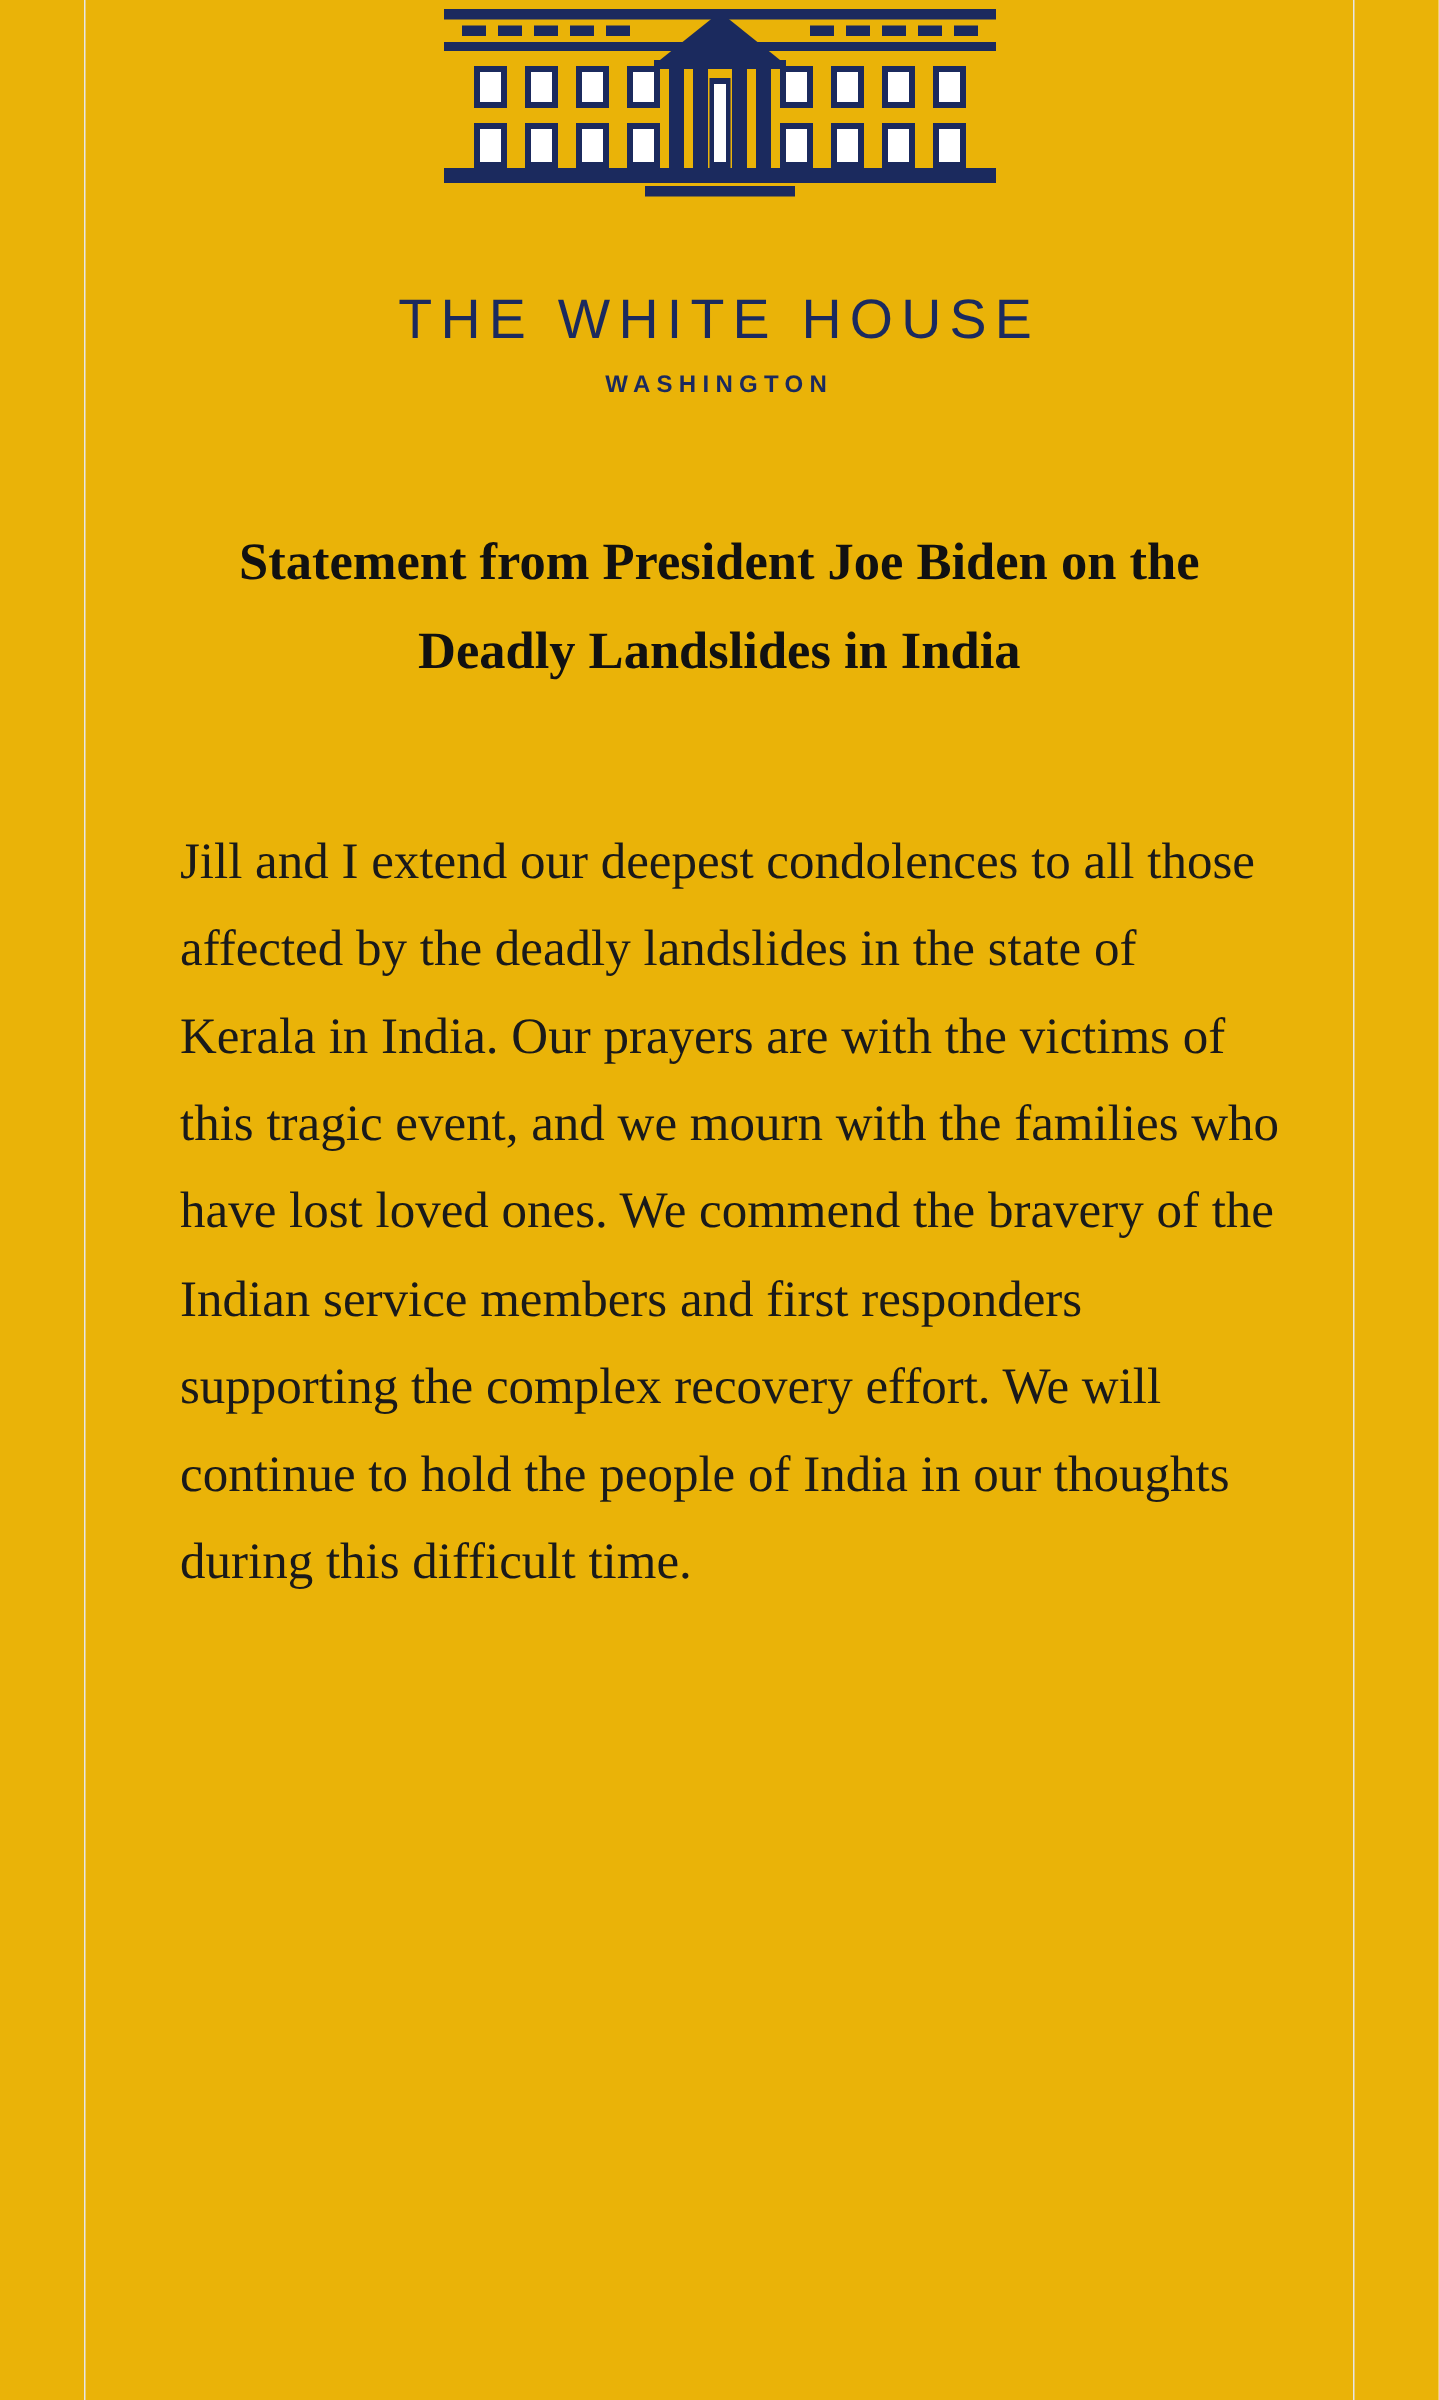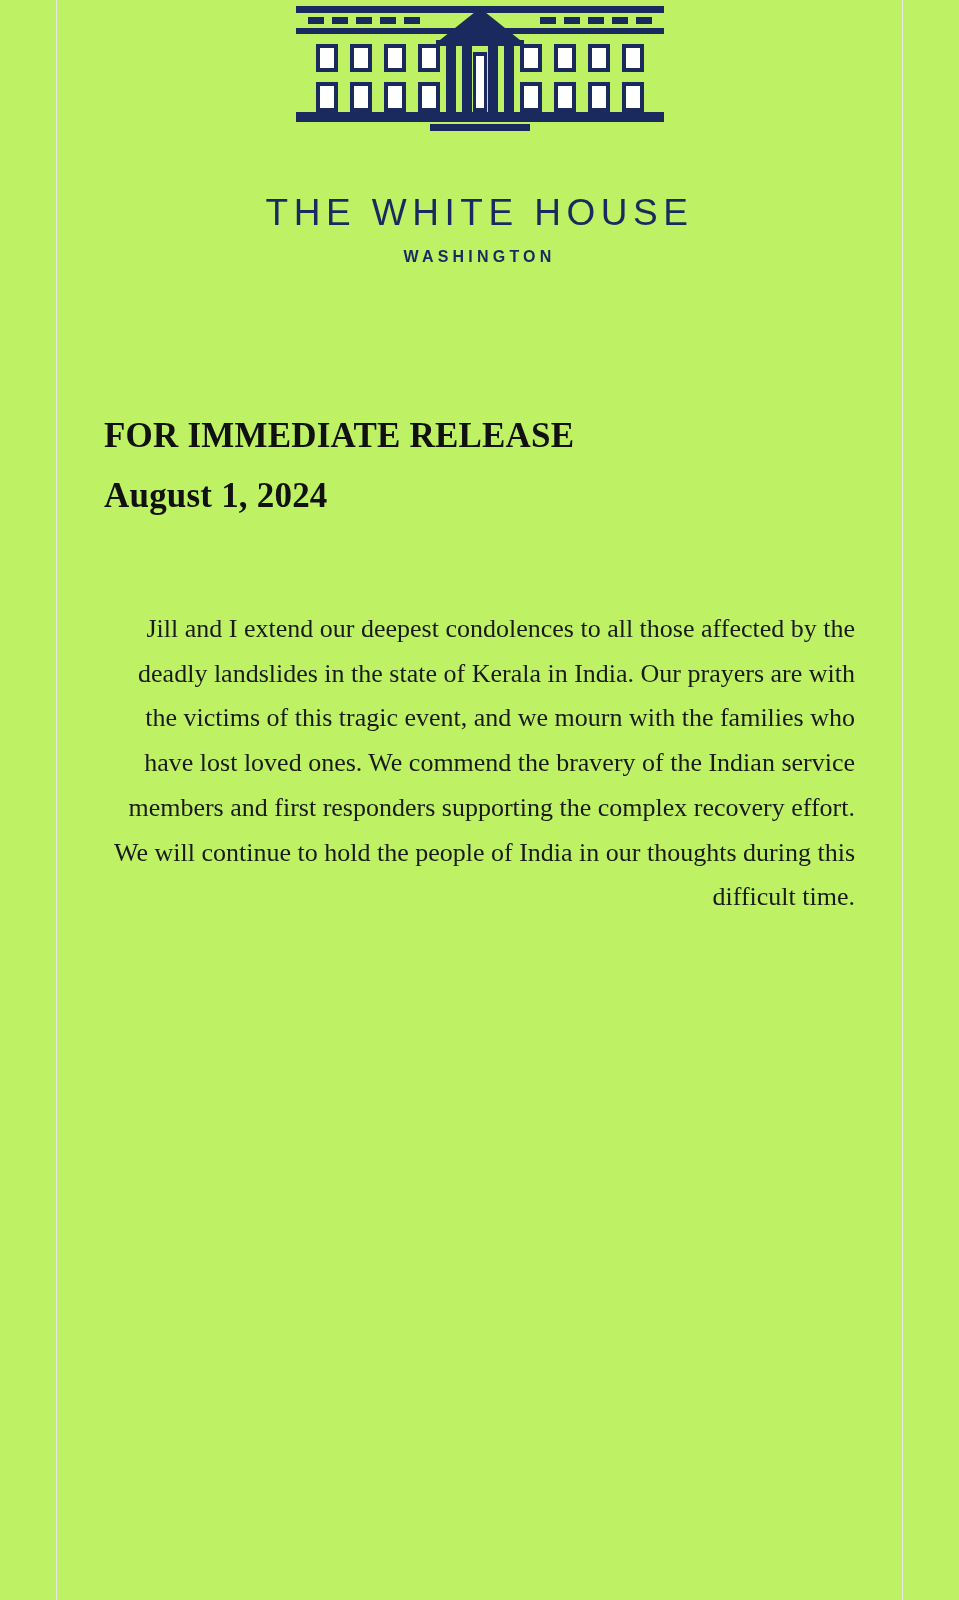--- a/index.html
+++ b/index.html
@@ -11,21 +11,21 @@
     width: 959px;
     height: 1600px;
     overflow: hidden;
     font-family: "Liberation Serif", serif;
     color: #111111;
   }
   .page {
     position: relative;
     width: 959px;
     height: 1600px;
-    background: #bef264;
+    background: #eab308;
     box-sizing: border-box;
   }
   
   .gutter-left, .gutter-right {
     position: absolute;
     top: 0;
     bottom: 0;
     width: 1px;
     background: #e6e6e6;
   }
@@ -89,24 +89,25 @@
     line-height: 1.68;
     color: #111111;
     padding: 0 8px;
   }
 
   
   .body-text {
     margin-top: 82px;
     font-family: "Liberation Serif", serif;
     font-weight: 400;
-    font-size: 26px;
+    font-size: 34px;
     line-height: 1.72;
     color: #1a1a1a;
-    text-align: right;
+    text-align: left;
+    margin-left: 16px;
   }
   .body-text p {
     margin: 0;
   }
 </style>
 </head>
 <body>
 
 <div class="page">
   <div class="gutter-left"></div>
@@ -188,24 +189,21 @@
 
           <rect x="6" y="112" width="368" height="10"></rect>
           <rect x="140" y="124" width="100" height="7"></rect>
         </g>
       </svg>
 
       <div class="wh-title">THE WHITE HOUSE</div>
       <div class="wh-subtitle">WASHINGTON</div>
     </div>
 
-    <div class="release-block">
-      <div class="release-line">FOR IMMEDIATE RELEASE</div>
-      <div class="release-line">August 1, 2024</div>
-    </div>
-
+
+    <div class="headline">Statement from President Joe Biden on the Deadly Landslides in India</div>
 
     <div class="body-text">
       <p>Jill and I extend our deepest condolences to all those affected by the deadly landslides in the state of Kerala in India. Our prayers are with the victims of this tragic event, and we mourn with the families who have lost loved ones. We commend the bravery of the Indian service members and first responders supporting the complex recovery effort. We will continue to hold the people of India in our thoughts during this difficult time.</p>
     </div>
 
   </div>
 </div>
 
 </body></html>

